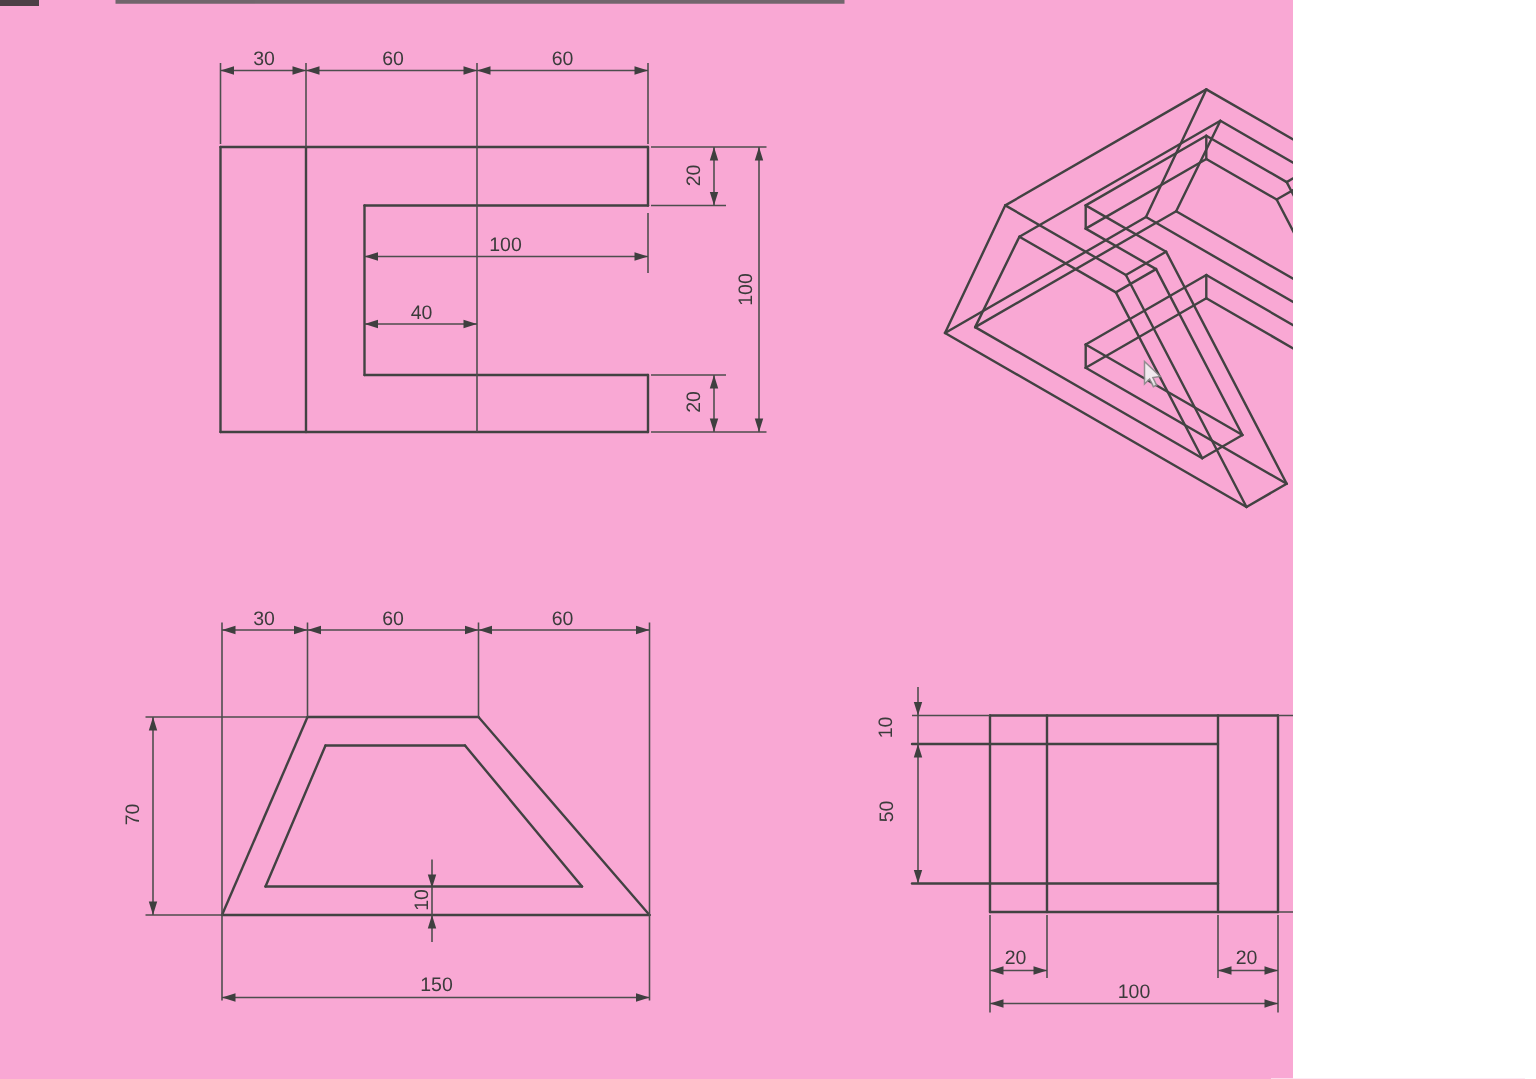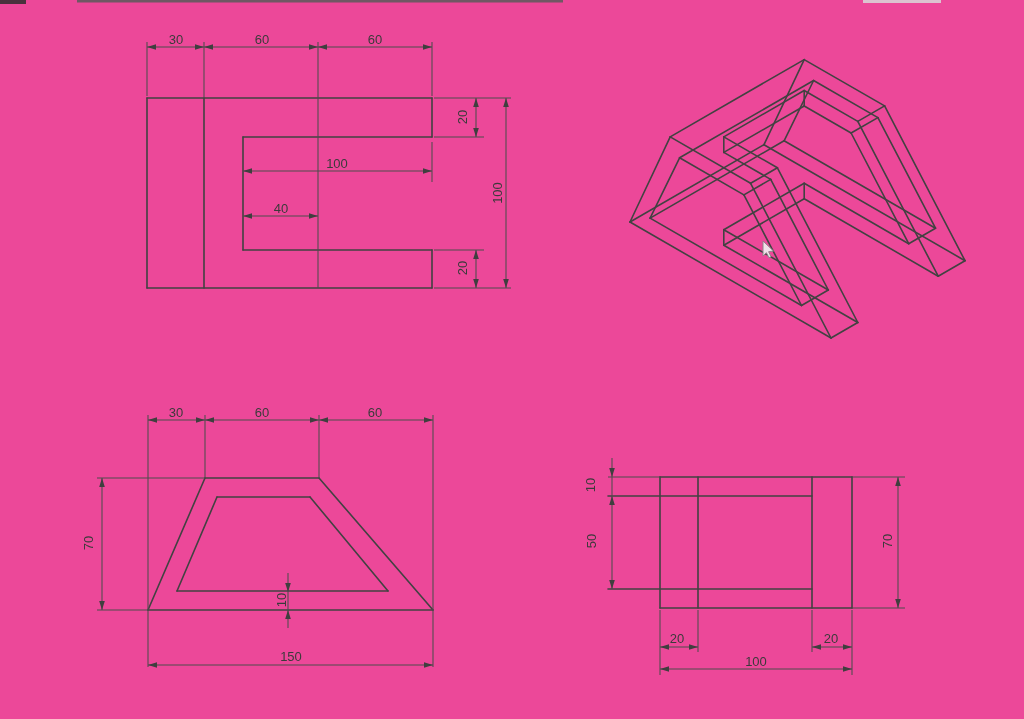--- a/index.html
+++ b/index.html
@@ -1,16 +1,16 @@
 <!DOCTYPE html>
 <html><head>
 <meta charset="utf-8">
 <style>
   html,body{margin:0;padding:0;background:#ffffff;}
-  .stage{position:relative;width:1024px;height:719px;background:#ec4899;overflow:hidden;
+  .stage{position:relative;width:862px;height:719px;background:#f9a8d4;overflow:hidden;
          font-family:"Liberation Sans",sans-serif;}
   svg{position:absolute;left:0;top:0;}
   .outline line{stroke:#424242;stroke-width:1.6;stroke-linecap:round;}
   .dim line{stroke:#4d4d4d;stroke-width:1.05;stroke-linecap:butt;}
   .arrowhead{fill:#3f3f3f;}
   .dimlabel{font-family:"Liberation Sans",sans-serif;font-size:13px;fill:#3b3b3b;}
   .artifact{opacity:0.85;}
 </style>
 </head>
 <body>

